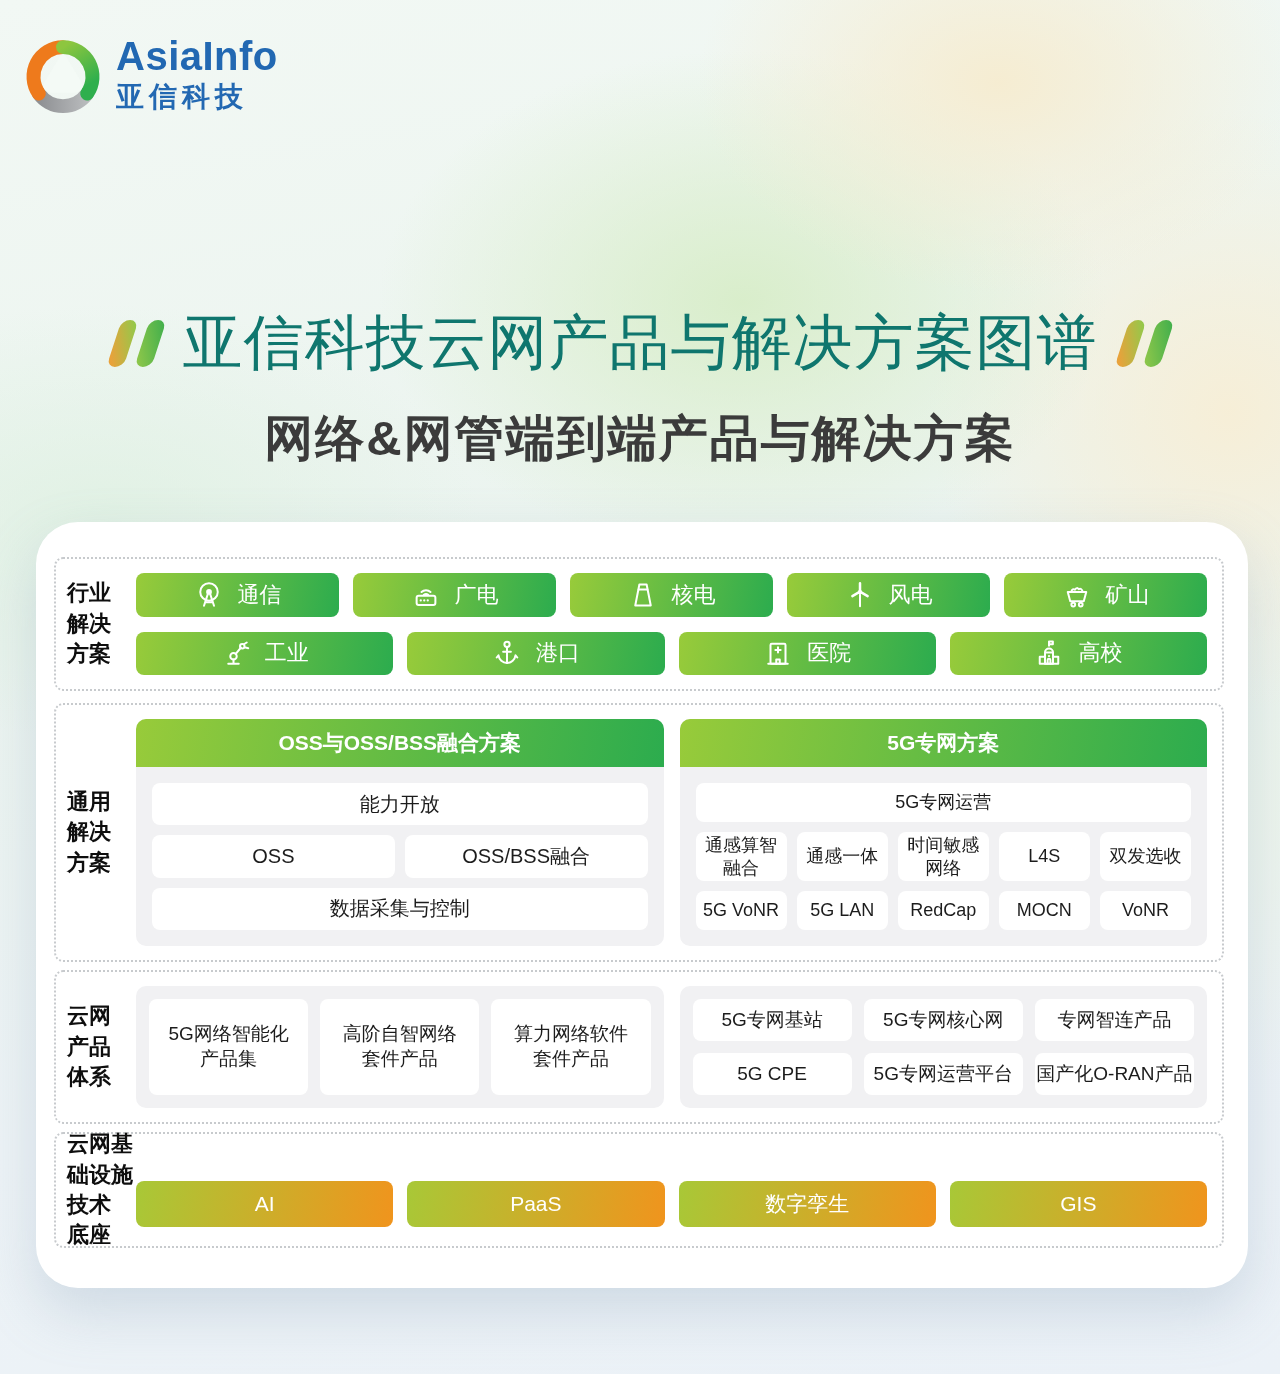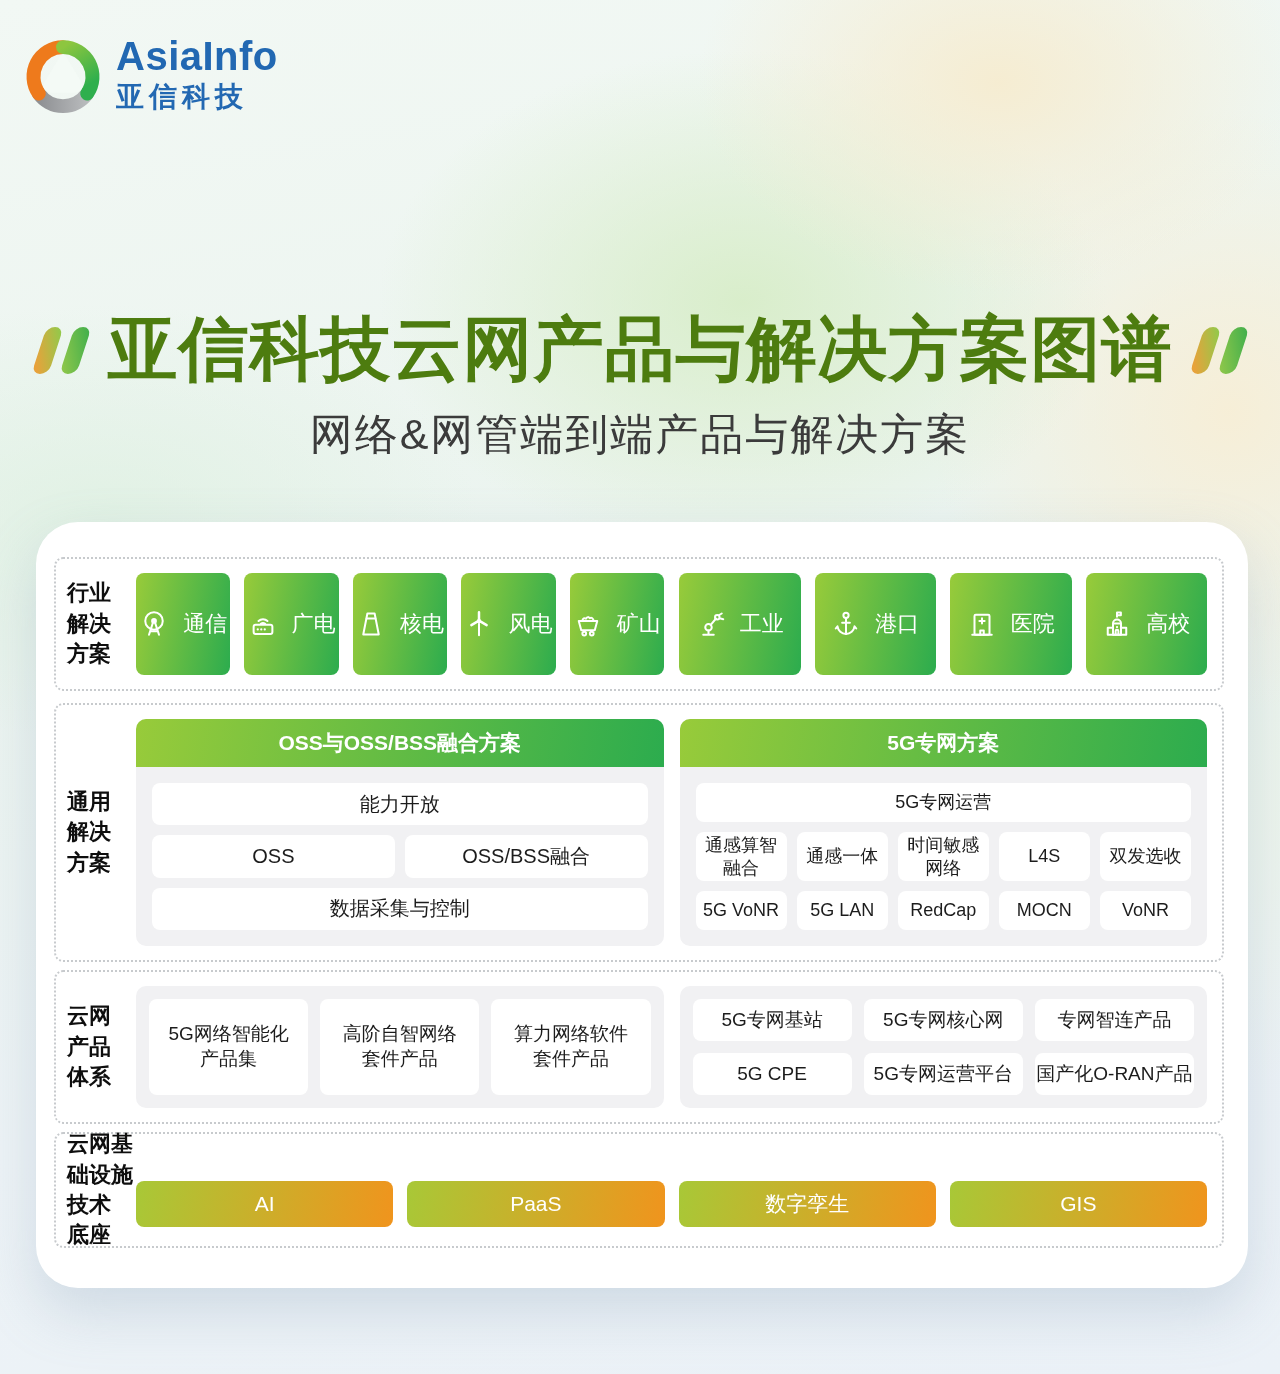--- a/index.html
+++ b/index.html
@@ -15,40 +15,40 @@
       radial-gradient(640px 420px at 86% 58%, rgba(236,245,230,.85), transparent 72%),
       linear-gradient(170deg,#f2f8f4 0%,#ebf4ef 40%,#edf3f6 72%,#ebf1f7 100%);
   }
   
   .logo { position:absolute; left:22px; top:34px; display:flex; align-items:center; gap:12px; }
   .logo-mark svg { width:82px; height:82px; display:block; }
   .logo-en { font-size:40px; font-weight:600; color:var(--logo-blue); letter-spacing:.5px; line-height:1.05; }
   .logo-cn { font-size:28px; font-weight:700; color:var(--logo-blue); letter-spacing:5px; margin-top:1px; }
   
   .title-row { position:absolute; top:303px; left:0; width:100%; display:flex; justify-content:center; align-items:center; gap:24px; }
-  .page-title { font-size:70px; font-weight:700; color:#4d7c0f; letter-spacing:1px; white-space:nowrap; }
+  .page-title { font-size:60px; font-weight:400; color:#0f766e; letter-spacing:1px; white-space:nowrap; }
   .quotes { display:flex; gap:11px; align-items:center; }
   .qbar { width:17px; height:47px; border-radius:9px; transform:skewX(-18deg); }
   .qbar.a { background:linear-gradient(65deg,var(--quote-orange) 15%,var(--quote-yellowgreen) 90%); }
   .qbar.b { background:linear-gradient(65deg,#8cc64a 10%,var(--quote-green) 90%); }
   .subtitle-row { position:absolute; top:406px; left:0; width:100%; text-align:center; }
-  .page-subtitle { font-size:43px; font-weight:400; color:#3b3b3b; letter-spacing:2px; }
+  .page-subtitle { font-size:49px; font-weight:700; color:#3b3b3b; letter-spacing:2px; }
   
   .panel { position:absolute; left:36px; top:522px; width:1212px; height:766px;
            background:#fff; border-radius:42px; box-shadow:0 24px 55px rgba(140,162,186,.30); }
   .section { position:absolute; left:18px; right:24px; border:2px dotted #c7cacd; border-radius:9px; display:flex; }
   #sec-industry  { top:35px;  height:134px; }
   #sec-general   { top:181px; height:259px; }
   #sec-products  { top:448px; height:154px; }
   #sec-foundation{ top:610px; height:116px; }
   .sec-label { width:80px; flex:none; display:flex; flex-direction:column; justify-content:center;
                padding-left:11px; font-size:22px; font-weight:800; color:#0e0e0e; line-height:1.38; }
   .sec-content { flex:1; padding:14px 15px 14px 0; min-width:0; }
   
-  .ind-wrap { display:flex; flex-direction:row; gap:15px; height:100%; }
+  .ind-wrap { display:flex; flex-direction:column; gap:15px; height:100%; }
   .ind-row { display:flex; gap:14px; flex:1; }
   .pill { flex:1; display:flex; align-items:center; justify-content:center; gap:14px; border-radius:8px;
           background:linear-gradient(100deg,var(--green-from),var(--green-to));
           color:#fff; font-size:22px; font-weight:500; }
   .pill svg { width:30px; height:30px; display:block; }
   
   .gen-wrap { display:flex; gap:16px; height:100%; }
   .group { flex:1; background:#f1f1f3; border-radius:10px; display:flex; flex-direction:column; min-width:0; }
   .group-header { height:48px; flex:none; display:flex; align-items:center; justify-content:center;
                   color:#fff; font-size:21px; font-weight:600; border-radius:10px 10px 0 0;

